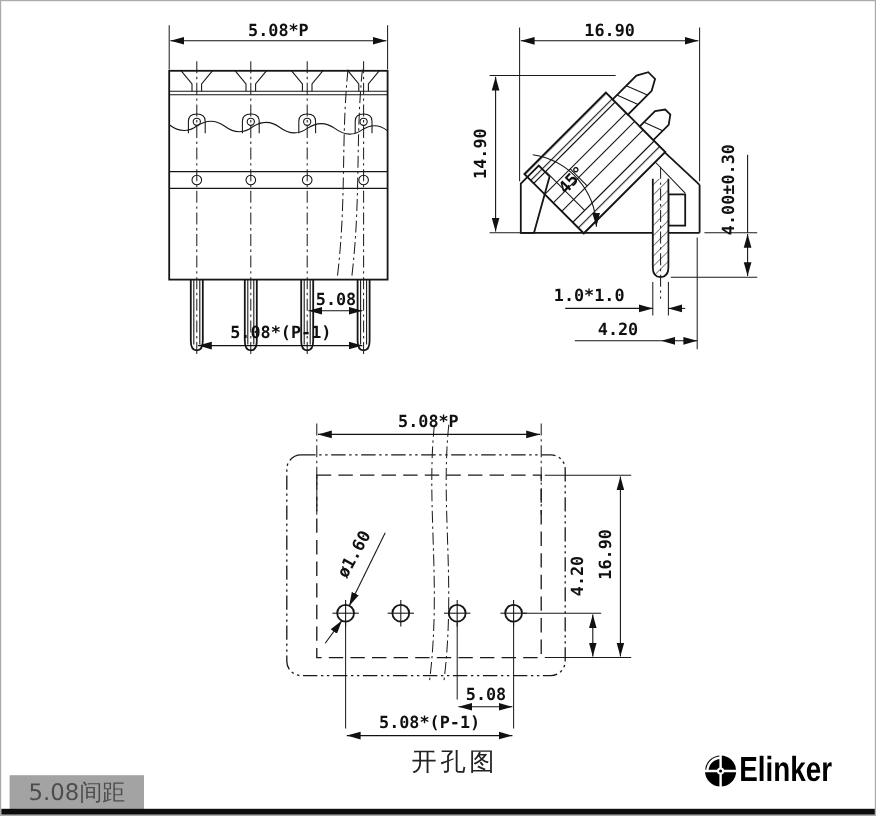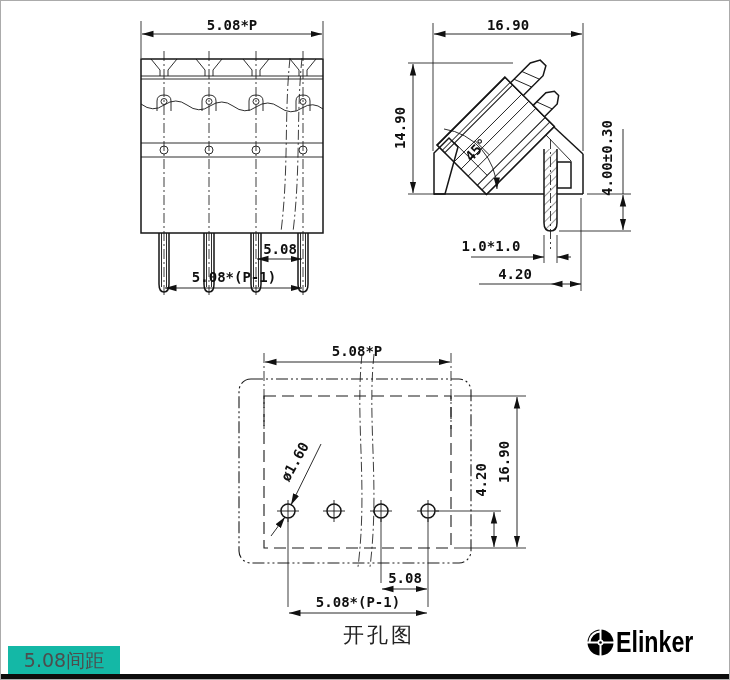--- a/index.html
+++ b/index.html
@@ -19,21 +19,21 @@
   .cl{stroke:#1a1a1a;stroke-width:0.85;fill:none;stroke-dasharray:10 3 2 3;}
   .dash{stroke:#1a1a1a;stroke-width:1.1;fill:none;stroke-dasharray:12 6;}
   .phantom{stroke:#1a1a1a;stroke-width:1.1;fill:none;stroke-dasharray:12 3 2 3 2 3;}
   .dimline{stroke:#111;stroke-width:0.9;fill:none;marker-start:url(#arr);marker-end:url(#arr);}
   .dim{font-family:"DejaVu Sans Mono",monospace;font-size:14px;font-weight:bold;
        fill:#101010;text-anchor:middle;}
   .cjk{font-family:"DejaVu Sans",sans-serif;font-size:21px;fill:#222;text-anchor:middle;letter-spacing:3px;}
   .whitefill{fill:#ffffff;}
   
   .pitch-box{position:absolute;left:7px;bottom:4px;width:112px;height:29px;
-             background:#14b8a6;color:#4d4d4d;font-size:19px;display:flex;
+             background:#a3a3a3;color:#4d4d4d;font-size:19px;display:flex;
              align-items:center;justify-content:center;z-index:3;}
   .brand{position:absolute;right:16px;bottom:22px;display:flex;align-items:center;z-index:3;}
   .brand-text{font-family:"Liberation Sans",sans-serif;font-weight:bold;font-size:29px;
               color:#000;transform:scaleX(.8);transform-origin:left center;
               letter-spacing:0px;line-height:1;margin-left:2px;}
   .bottom-strip{position:absolute;left:0;bottom:0;width:730px;height:5px;background:#0d0d0d;z-index:4;}
 </style>
 </head>
 <body>
 

